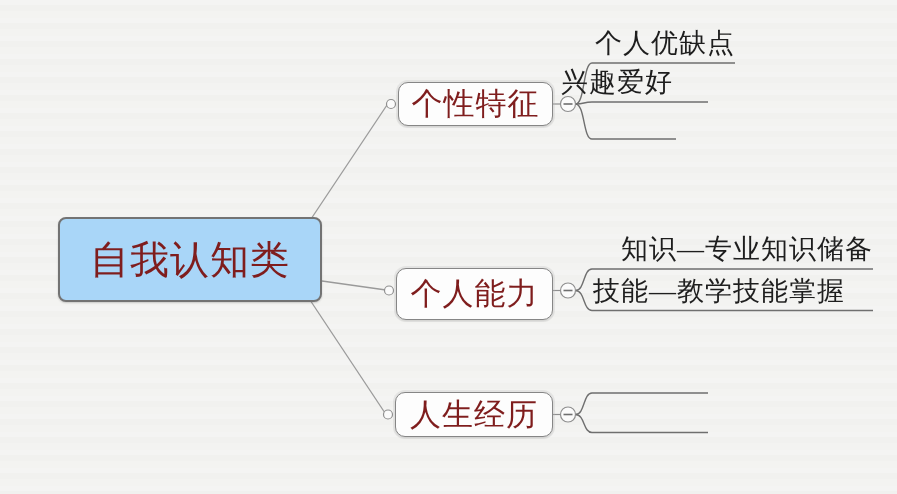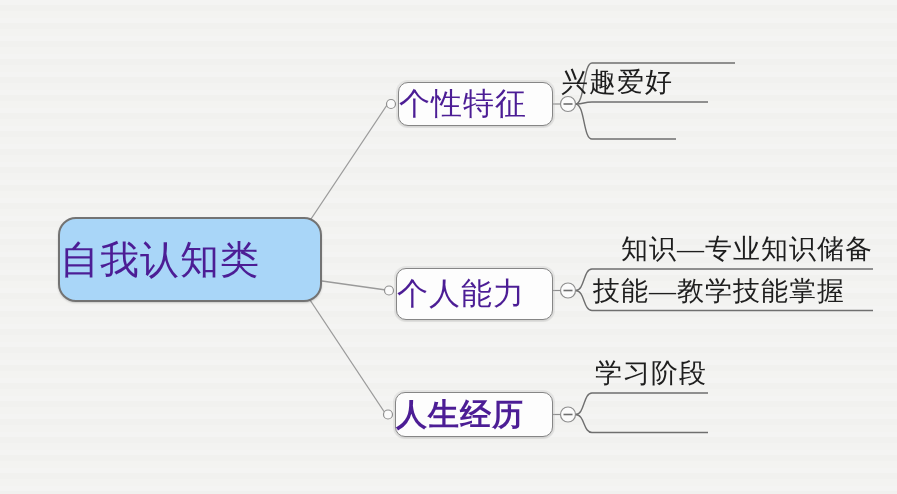--- a/index.html
+++ b/index.html
@@ -10,38 +10,38 @@
   .canvas{
     position:relative;width:897px;height:494px;
     background-color:#f2f2f0;
     background-image:repeating-linear-gradient(180deg,
       #f4f4f3 0px, #f4f4f3 5px,
       #f1f1ef 5px, #f1f1ef 11px,
       #f3f3f1 11px, #f3f3f1 18px);
   }
   svg.wires{position:absolute;left:0;top:0;width:897px;height:494px;}
   .topic{
-    position:absolute;display:flex;align-items:center;
-    box-sizing:border-box;color:#4c1d95;white-space:nowrap;
+    position:absolute;display:flex;align-items:center;justify-content:center;
+    box-sizing:border-box;color:#7f1d1d;white-space:nowrap;
   }
   .root-topic{
     left:58px;top:217px;width:264px;height:85px;
     border:2px solid #737373;border-radius:18px;
     font-size:39px;letter-spacing:1px;
     box-shadow:0 1px 2px rgba(0,0,0,0.18);
   }
   .branch-topic{
     background:#fdfdfd;
     border:1.4px solid #868686;border-radius:10px;
     font-size:31px;letter-spacing:1px;
     box-shadow:0 0 0 2px rgba(190,190,190,0.28), 0 1px 2px rgba(0,0,0,0.12);
   }
   .branch-1{left:398px;top:82px;width:155px;height:44px;}
   .branch-2{left:396px;top:268px;width:157px;height:52px;}
-  .branch-3{left:395px;top:392px;width:158px;height:45px;font-weight:bold;}
+  .branch-3{left:395px;top:392px;width:158px;height:45px;}
   .leaf{
     position:absolute;display:flex;align-items:flex-end;
     font-size:27px;color:#1e1e1e;letter-spacing:1px;
     padding-left:3px;box-sizing:border-box;white-space:nowrap;
   }
 </style>
 </head>
 <body>
 
 <div class="canvas">
@@ -85,42 +85,42 @@
     <g>
       <circle cx="568" cy="290.5" r="7.5" fill="#fbfbfb" stroke="#8f8f8f" stroke-width="1.2"></circle>
       <line x1="563.5" y1="290.5" x2="572.5" y2="290.5" stroke="#6f6f6f" stroke-width="1.6"></line>
     </g>
     <g>
       <circle cx="568" cy="414.5" r="7.5" fill="#fbfbfb" stroke="#8f8f8f" stroke-width="1.2"></circle>
       <line x1="563.5" y1="414.5" x2="572.5" y2="414.5" stroke="#6f6f6f" stroke-width="1.6"></line>
     </g>
   </svg>
 
-  <div class="topic root-topic" style="background-color: rgb(169, 214, 248);">
+  <div class="topic root-topic" style="background-color: rgb(169, 214, 248); border-radius: 8px;">
     <span>自我认知类</span>
   </div>
 
   <div class="topic branch-topic branch-1">
     <span>个性特征</span>
   </div>
   <div class="topic branch-topic branch-2">
     <span>个人能力</span>
   </div>
   <div class="topic branch-topic branch-3">
     <span>人生经历</span>
   </div>
 
+  <div class="leaf" style="left:592px;top:28px;width:143px;height:33px;">
+    <span>个人优缺点</span>
+  </div>
   <div class="leaf" style="left:558px;top:67px;width:116px;height:33px;font-family:Liberation Mono, monospace;">
     <span>兴趣爱好</span>
   </div>
 
   <div class="leaf" style="left:592px;top:234px;width:281px;height:33px;margin-left:26px;">
     <span>知识—专业知识储备</span>
   </div>
   <div class="leaf" style="left:590px;top:275.5px;width:281px;height:33px;">
     <span>技能—教学技能掌握</span>
   </div>
 
-  <div class="leaf" style="left:592px;top:358px;width:116px;height:33px;">
-    <span>学习阶段</span>
-  </div>
 
 </div>
 
 </body></html>

